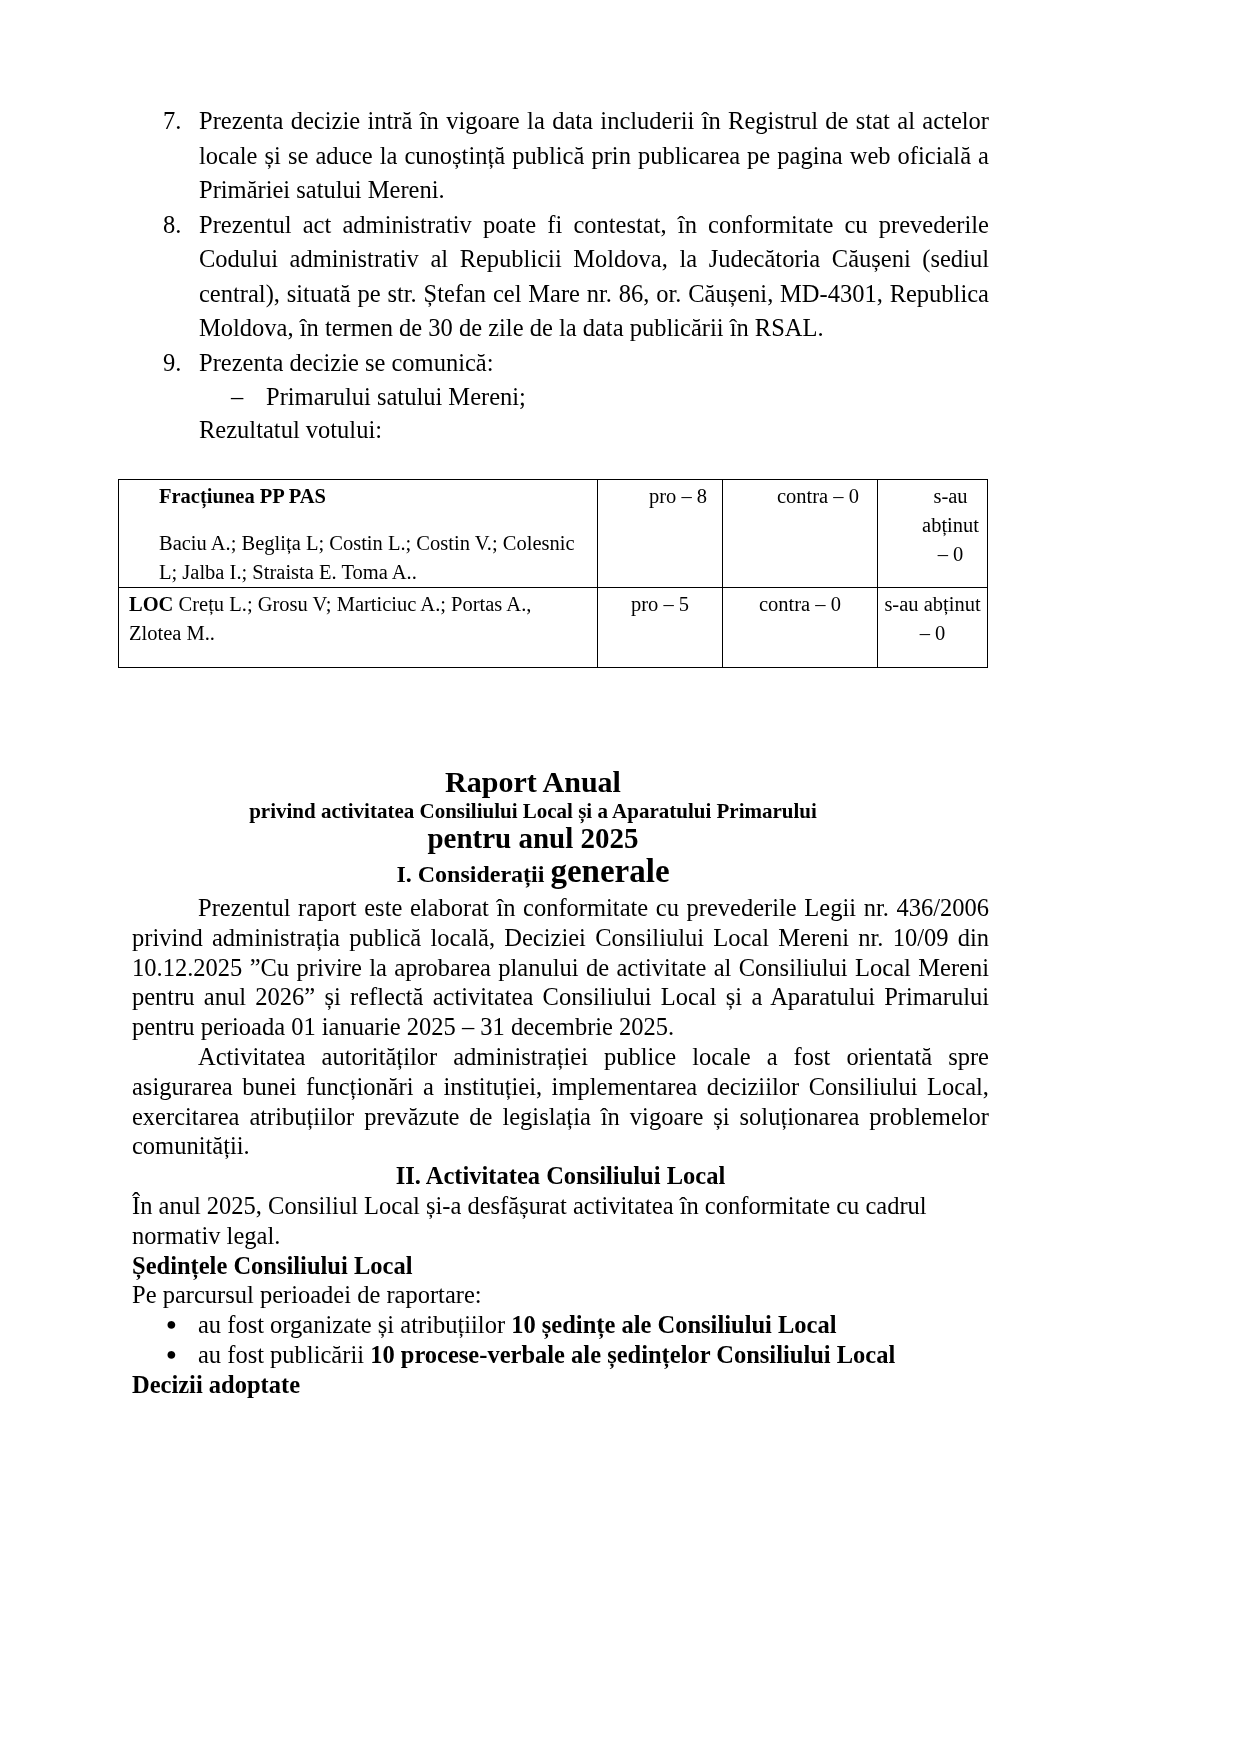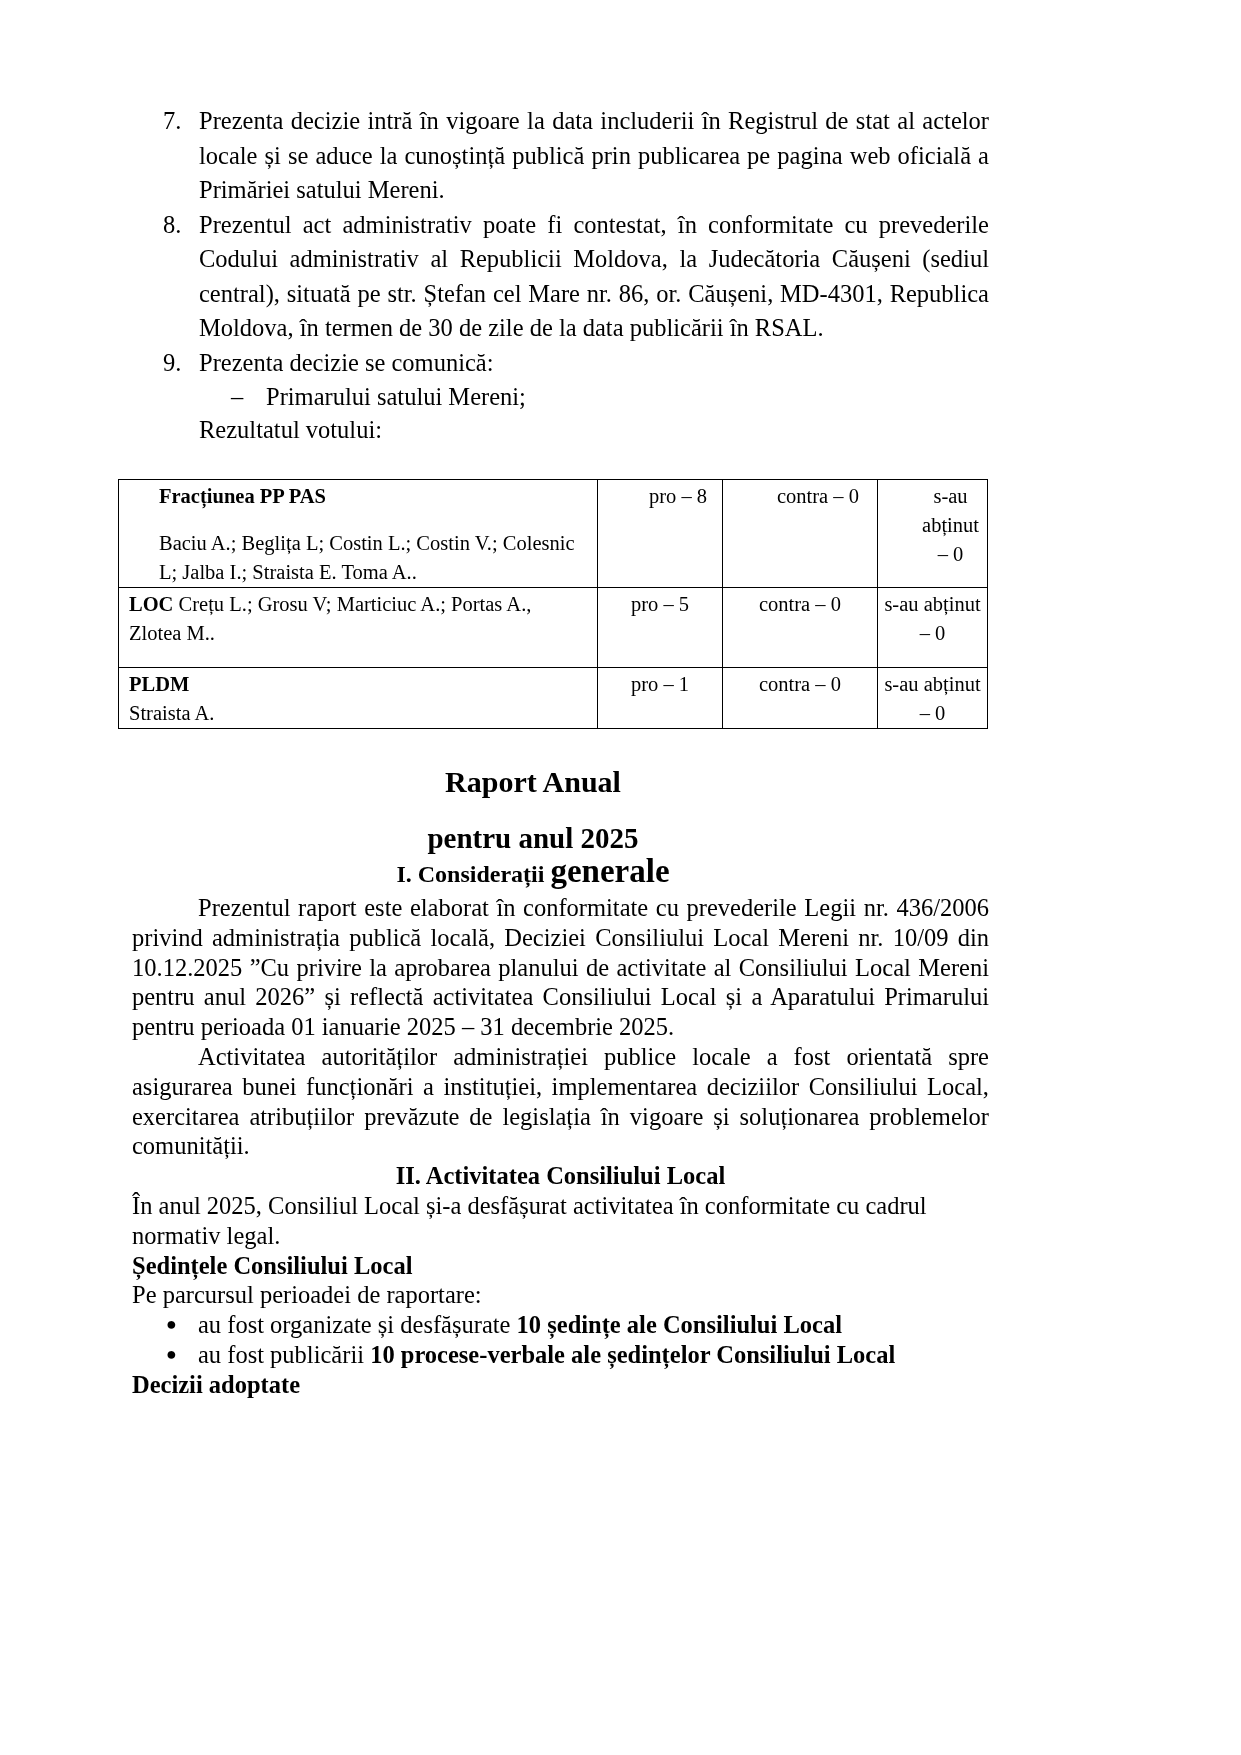--- a/index.html
+++ b/index.html
@@ -170,49 +170,41 @@
       <td class="c-abt">s-au abținut – 0</td>
     </tr>
     <tr class="r2">
       <td class="c-party">
         <span class="bold">LOC</span><span> Crețu L.; Grosu V; Marticiuc A.; Portas A., Zlotea M..</span>
       </td>
       <td class="c-pro">pro – 5</td>
       <td class="c-contra">contra – 0</td>
       <td class="c-abt">s-au abținut – 0</td>
     </tr>
-    <tr class="r3">
-      <td class="c-party">
-        <div class="bold">PLDM</div>
-        <div>Straista A.</div>
-      </td>
-      <td class="c-pro">pro – 1</td>
-      <td class="c-contra">contra – 0</td>
-      <td class="c-abt">s-au abținut – 0</td>
-    </tr>
   </tbody>
     </table>
 
   <div class="report-head rh-title">Raport Anual</div>
+  <div class="report-head rh-sub1">privind activitatea Consiliului Local și a Aparatului Primarului</div>
   <div class="report-head rh-sub2">pentru anul 2025</div>
   <div class="report-head rh-sec1">
     <span>I. Considerații </span><span class="big">generale</span>
   </div>
 
   <div class="body-text">
     <p class="para">Prezentul raport este elaborat în conformitate cu prevederile Legii nr. 436/2006 privind administrația publică locală, Deciziei Consiliului Local Mereni nr. 10/09 din 10.12.2025 ”Cu privire la aprobarea planului de activitate al Consiliului Local Mereni pentru anul 2026” și reflectă activitatea Consiliului Local și a Aparatului Primarului pentru perioada 01 ianuarie 2025 – 31 decembrie 2025.</p>
     <p class="para">Activitatea autorităților administrației publice locale a fost orientată spre asigurarea bunei funcționări a instituției, implementarea deciziilor Consiliului Local, exercitarea atribuțiilor prevăzute de legislația în vigoare și soluționarea problemelor comunității.</p>
     <p class="sec2">II. Activitatea Consiliului Local</p>
     <p class="plain">În anul 2025, Consiliul Local și-a desfășurat activitatea în conformitate cu cadrul normativ legal.</p>
     <p class="subhead">Ședințele Consiliului Local</p>
     <p class="plain">Pe parcursul perioadei de raportare:</p>
     <ul class="bullets">
       <li>
         <span class="bullet">●</span>
-        <span>au fost organizate și desfășurate </span><span class="bold">10 ședințe ale Consiliului Local</span>
+        <span>au fost organizate și atribuțiilor </span><span class="bold">10 ședințe ale Consiliului Local</span>
       </li>
       <li>
         <span class="bullet">●</span>
         <span>au fost publicării </span><span class="bold">10 procese-verbale ale ședințelor Consiliului Local</span>
       </li>
     </ul>
     <p class="subhead">Decizii adoptate</p>
   </div>
 
 </div>

